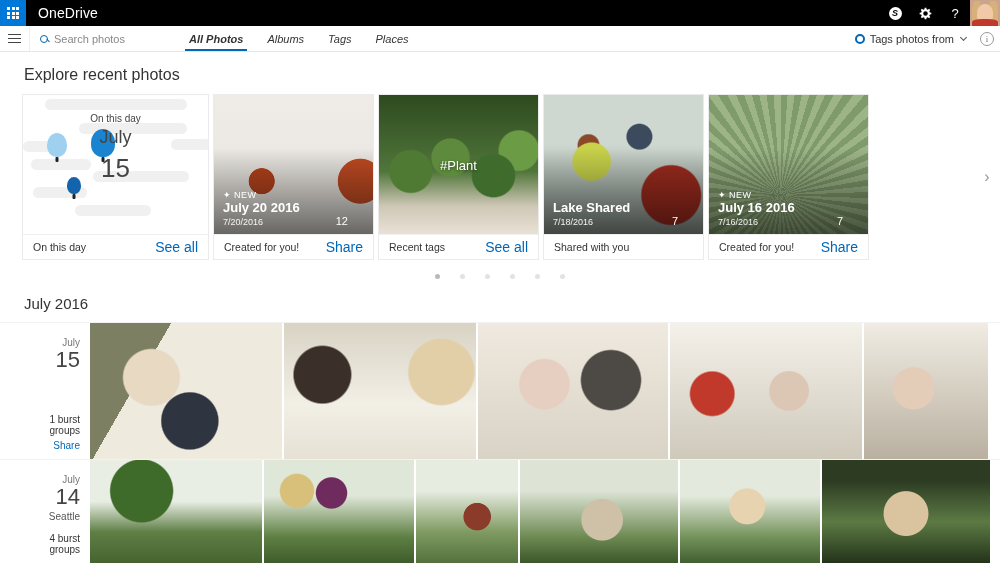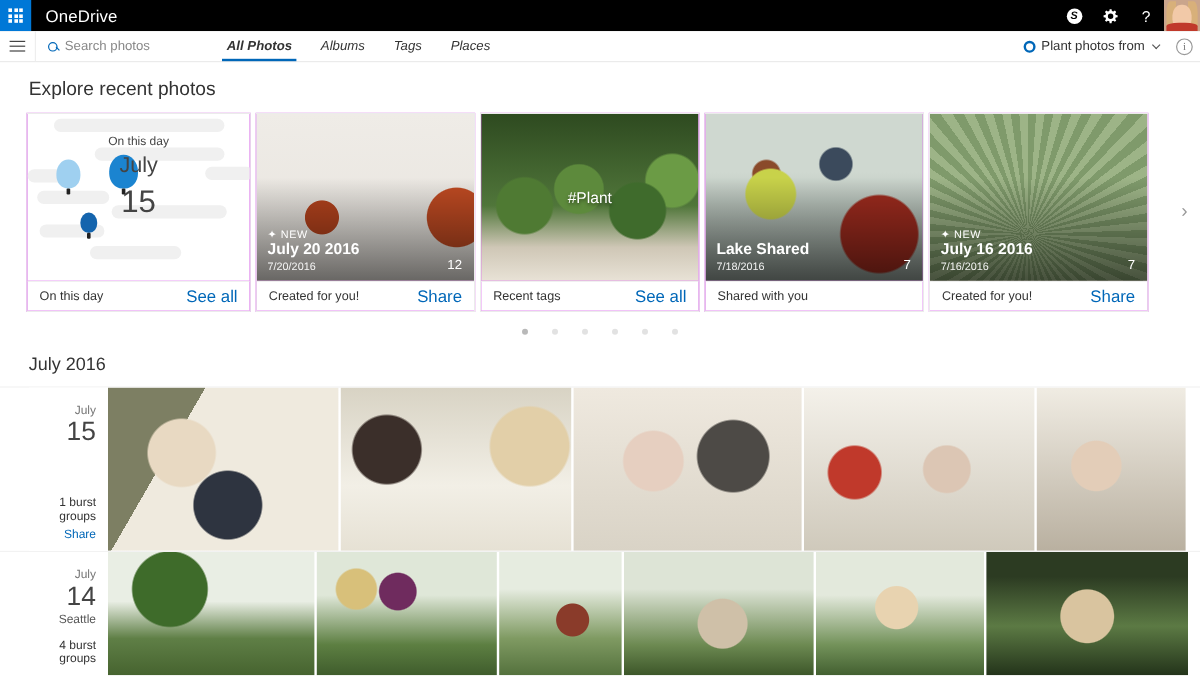--- a/index.html
+++ b/index.html
@@ -134,25 +134,25 @@
     font-size: 16px; color: #333; font-weight: 400;
     padding: 14px 0 10px 24px;
   }
 
   
   .carousel {
     position: relative; padding: 0 22px; height: 166px;
   }
   .cards { display: flex; gap: 4px; height: 166px; }
   .card {
-    background: #d946ef; border: 1px solid #ebebeb; display: flex;
+    background: #b91c1c; border: 1px solid #ebebeb; display: flex;
     flex-direction: column; overflow: hidden; cursor: pointer;
   }
   .card.w1 { width: 187px; }
-  .card.w2 { width: 183px; }
+  .card.w2 { width: 161px; }
   .card-media { flex: 1 1 auto; position: relative; overflow: hidden; }
   .card-foot {
     height: 25px; display: flex; align-items: center; justify-content: space-between;
     padding: 0 10px; font-size: 10.5px; color: #333; background: #fff;
     border-top: 1px solid #f0f0f0;
   }
   .card-foot a { color: #0067b8; text-decoration: none; font-size: 14px; cursor: pointer; }
 
   
   .onthisday { background: #fff; position: relative; width: 100%; height: 100%; }
@@ -206,21 +206,21 @@
   }
   .ov-text { position: absolute; left: 9px; bottom: 7px; color: #fff; }
   .ov-new {
     display: flex; align-items: center; gap: 3px; font-size: 9px;
     letter-spacing: .5px; margin-bottom: 1px;
   }
   .sparkle { font-size: 9px; line-height: 1; }
   .ov-title { font-size: 13px; font-weight: 700; line-height: 1.15; }
   .ov-date { font-size: 9px; opacity: .92; margin-top: 1px; }
   .ov-count {
-    position: absolute; right: 10px; bottom: 7px; color: #fff; font-size: 11px;
+    position: absolute; right: 25px; bottom: 7px; color: #fff; font-size: 11px;
   }
   .ov-tag {
     position: absolute; left: 50%; top: 50%; transform: translate(-50%,-50%);
     color: #fff; font-size: 13px; text-shadow: 0 1px 3px rgba(0,0,0,.5);
   }
   .car-arrow {
     position: absolute; right: 4px; top: 50%; transform: translateY(-50%);
     width: 18px; height: 28px; display: flex; align-items: center;
     justify-content: center; cursor: pointer; color: #999; font-size: 16px;
   }
@@ -328,21 +328,21 @@
   </div>
   <div class="tabs">
     <div class="tab active">All Photos</div>
     <div class="tab">Albums</div>
     <div class="tab">Tags</div>
     <div class="tab">Places</div>
   </div>
   <div class="cmd-right">
     <div class="show-from">
       <span class="gear-blue"></span>
-      <span>Plant photos from</span>
+      <span>Tags photos from</span>
       <span class="chev-dn"></span>
     </div>
     <div class="info-icon">i</div>
   </div>
 </div>
 
 <div class="page">
 
   <div class="explore-title">Explore recent photos</div>
 

